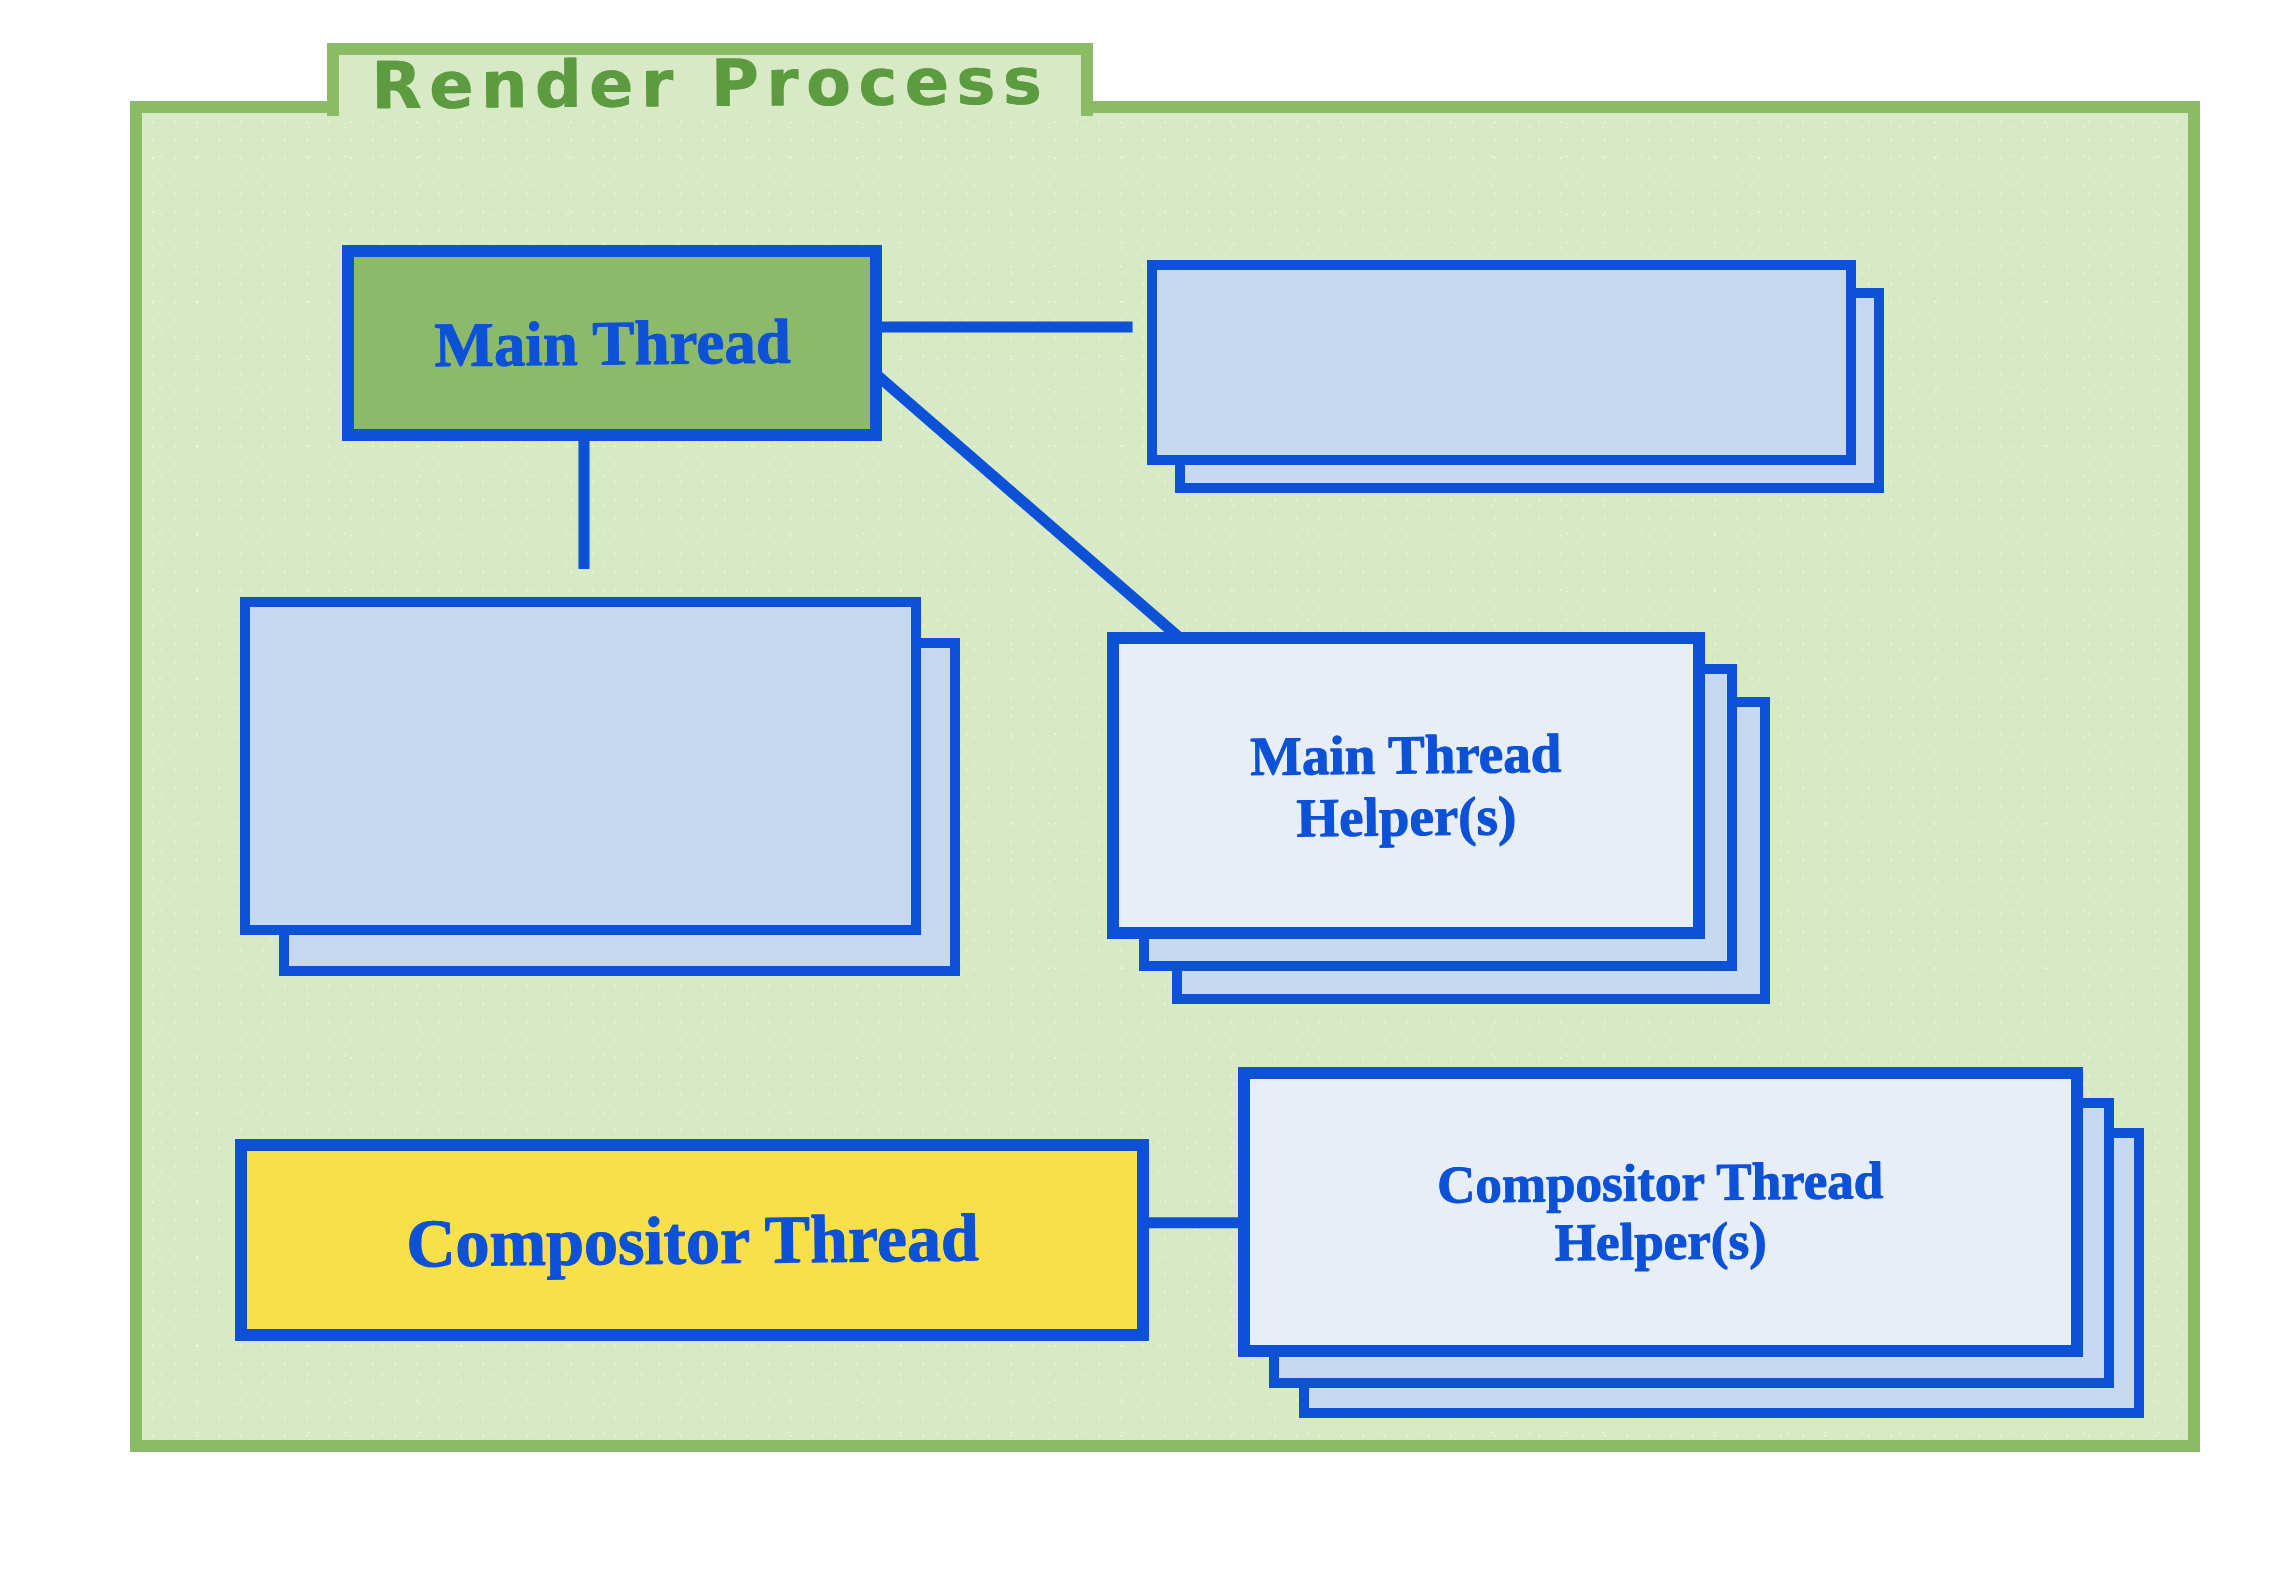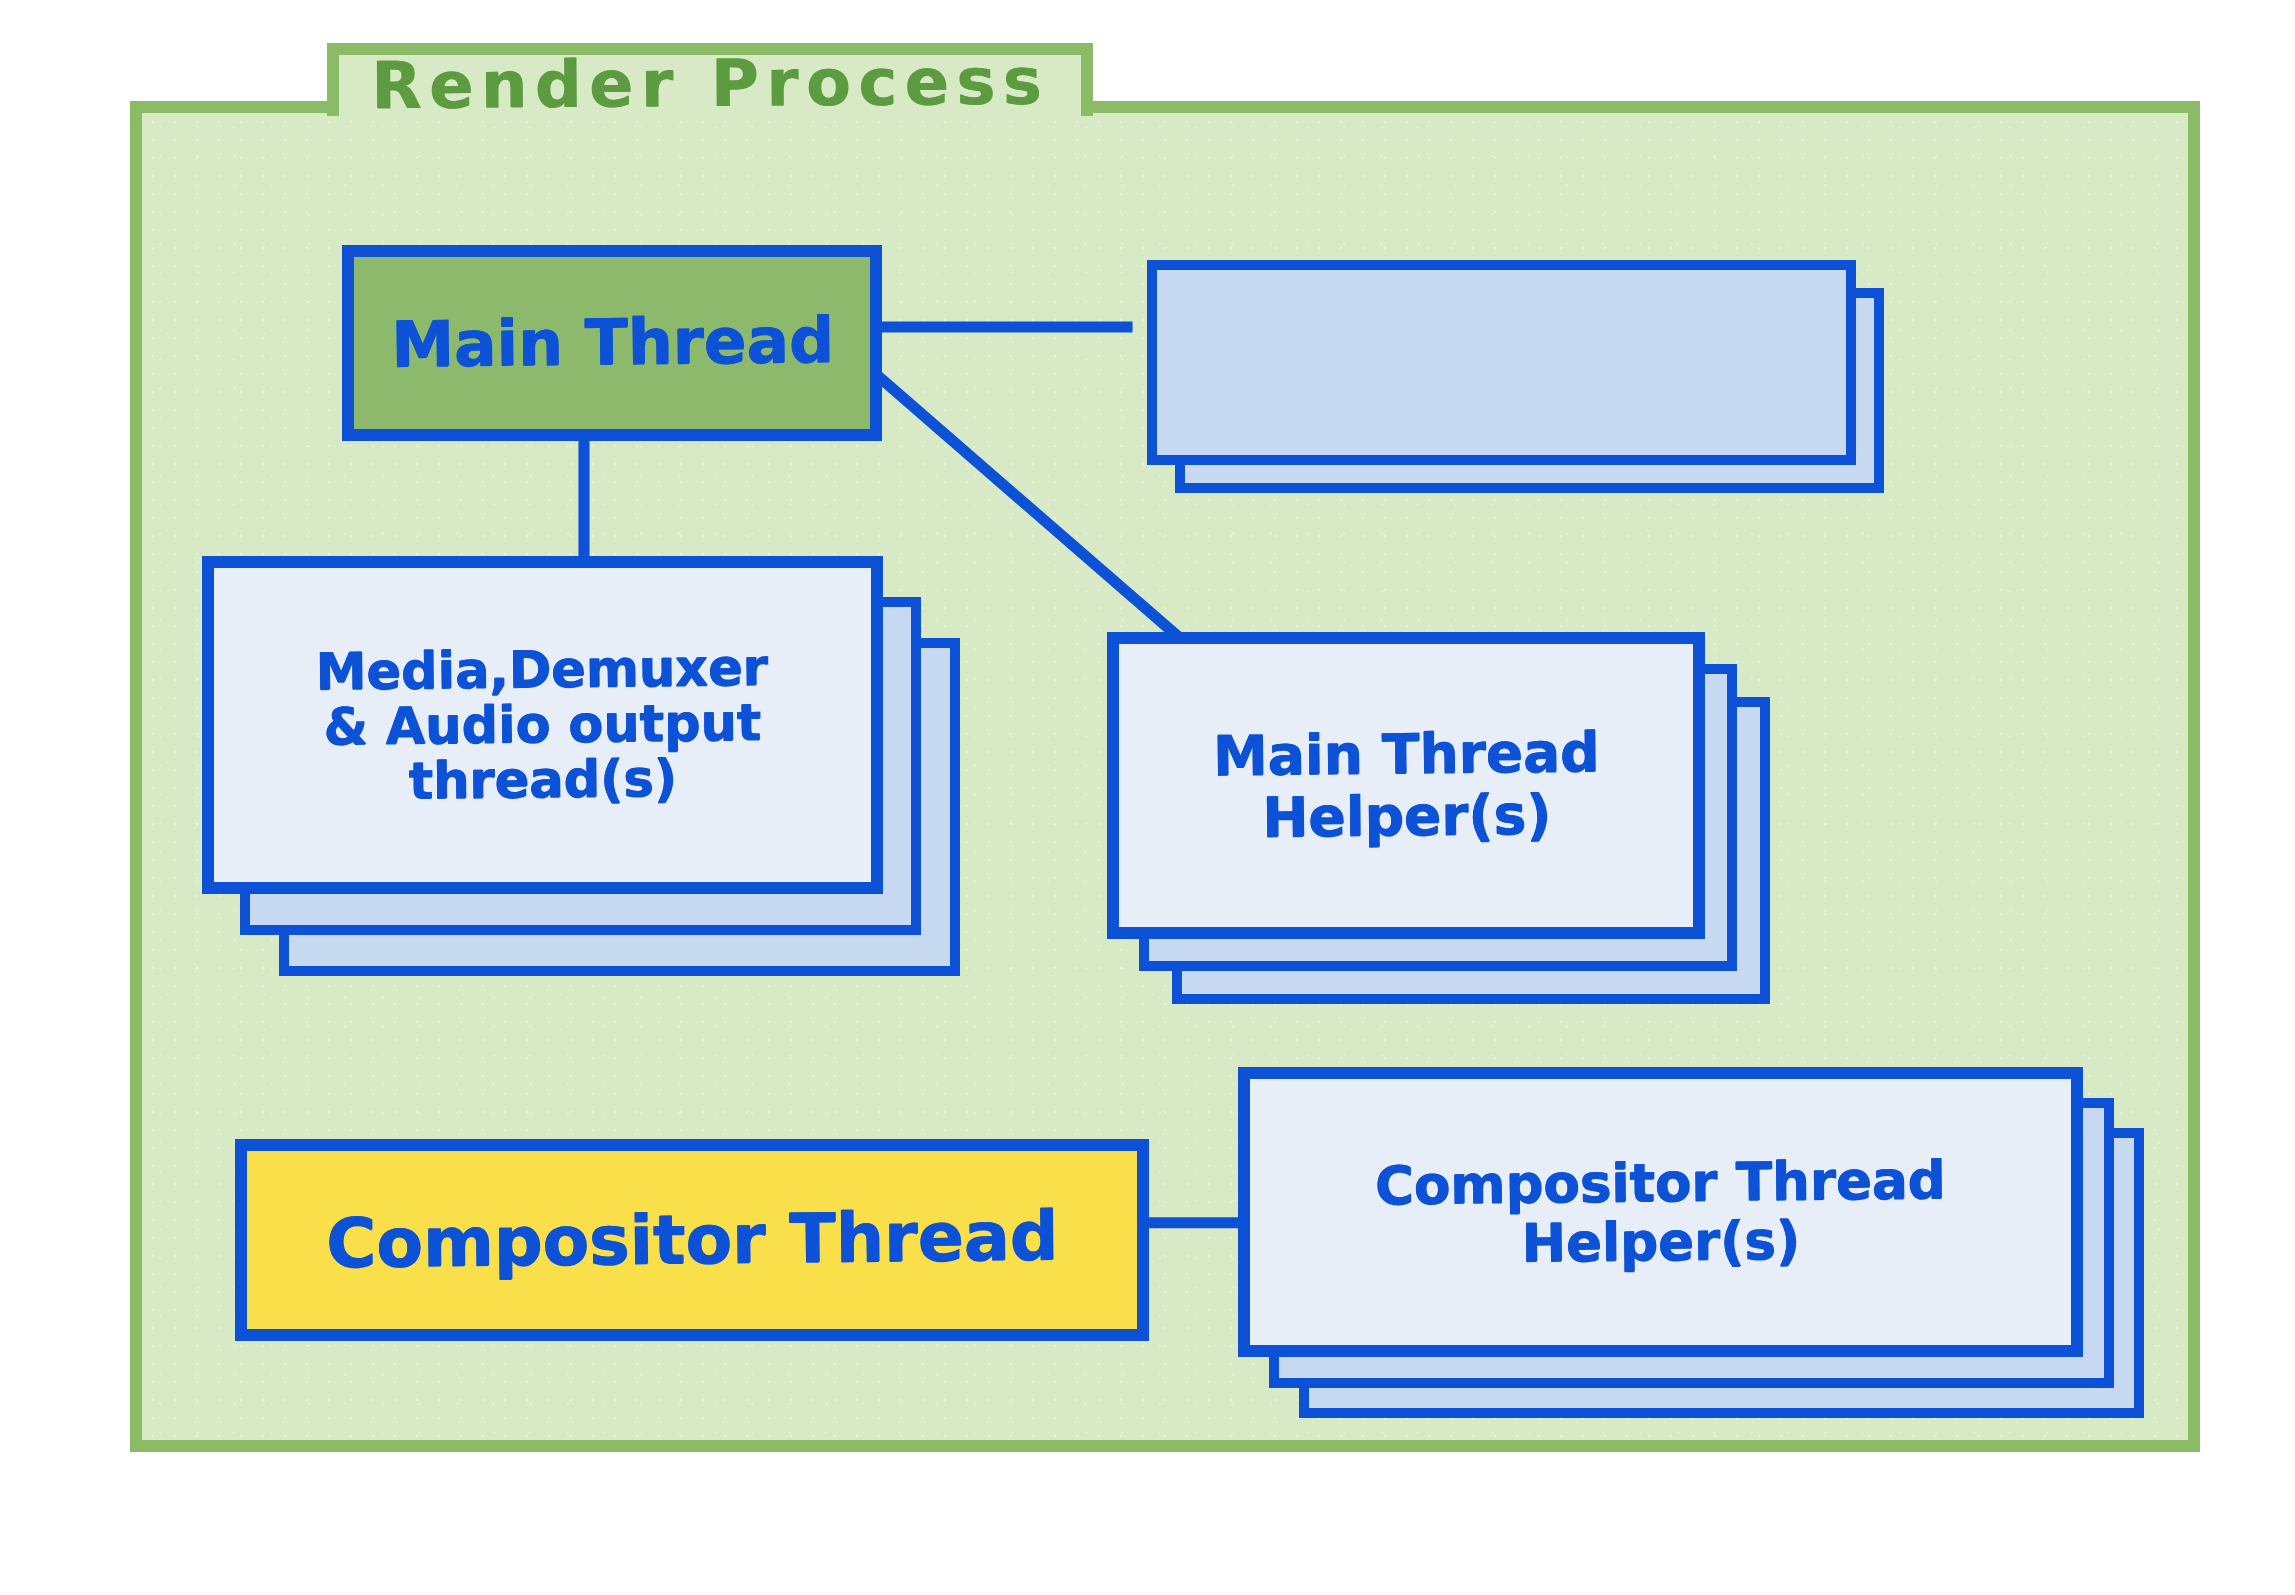--- a/index.html
+++ b/index.html
@@ -49,21 +49,21 @@
     font-size:65px;font-weight:700;letter-spacing:7.7px;
     text-shadow:0.9px 0 0 currentColor;
     transform:rotate(-.4deg);
   }
 
   
   svg.connectors{position:absolute;left:0;top:0;z-index:2;}
   svg.connectors line{stroke:var(--blue);stroke-width:13;stroke-linecap:square;}
 
   
-  .node,.stack{position:absolute;z-index:4;}
+  .node,.stack{position:absolute;z-index:4;font-family:Liberation Serif, serif;}
   .solid-node{
     border:12px solid var(--blue);
     display:flex;align-items:center;justify-content:center;
   }
   .node-label{
     color:var(--blue);font-weight:700;
     text-shadow:0.9px 0 0 currentColor, 0 0.9px 0 currentColor;
     text-align:center;line-height:1.12;
     transform:rotate(-.6deg);
   }
@@ -136,27 +136,20 @@
   </div>
 
   <div class="stack stack-webworkers">
     <div class="card-back back2"></div>
     <div class="card-back back1"></div>
   </div>
 
   <div class="stack stack-media">
     <div class="card-back back2"></div>
     <div class="card-back back1"></div>
-    <div class="card-front">
-      <div class="node-label">
-        <div>Media,Demuxer</div>
-        <div>&amp; Audio output</div>
-        <div>thread(s)</div>
-      </div>
-    </div>
   </div>
 
   <div class="stack stack-mth">
     <div class="card-back back2"></div>
     <div class="card-back back1"></div>
     <div class="card-front">
       <div class="node-label">
         <div>Main Thread</div>
         <div>Helper(s)</div>
       </div>

